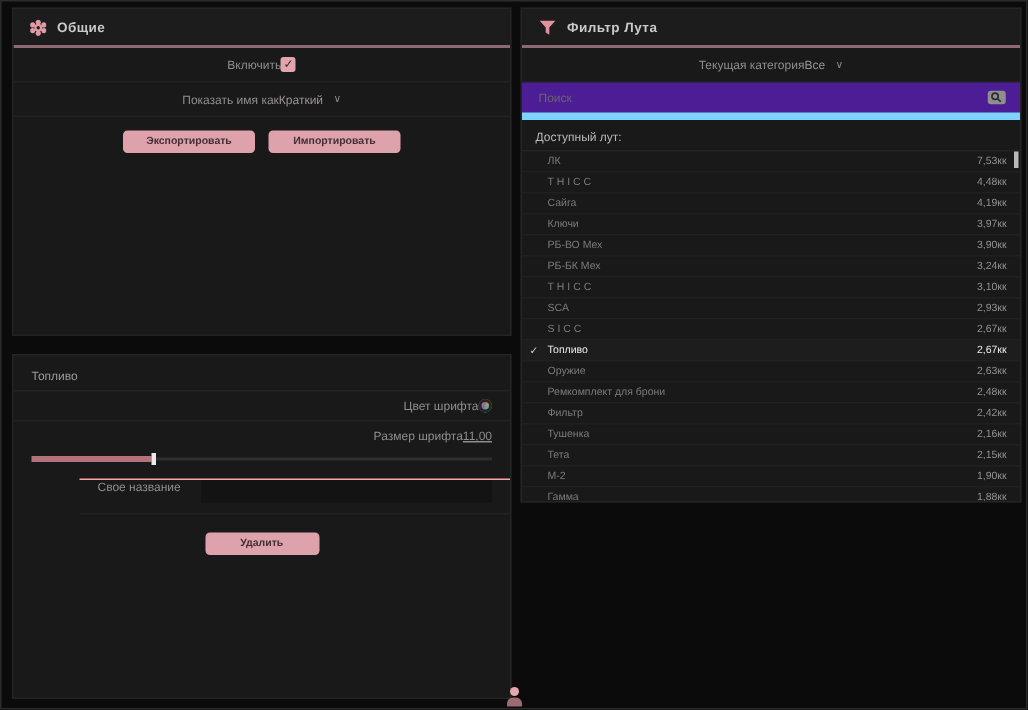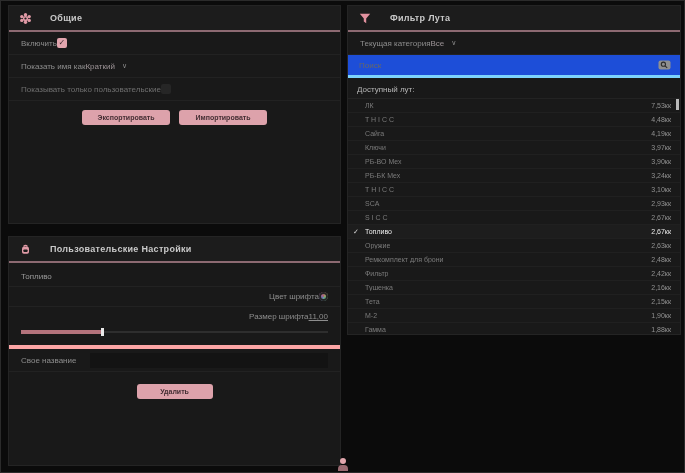--- a/index.html
+++ b/index.html
@@ -7,25 +7,25 @@
     width:685px;height:473px;position:relative;overflow:hidden;
     background:#0b0b0b;
     font-family:"Liberation Sans",sans-serif;
     box-shadow:inset 0 0 0 1px #2b2b2b;
   }
   .panel{position:absolute;background:#191919;border:1px solid #242424;box-sizing:border-box;overflow:hidden;}
   #panel-general{left:8px;top:5px;width:333px;height:219px;}
   #panel-user{left:8px;top:236px;width:333px;height:230px;}
   #panel-loot{left:347px;top:5px;width:334px;height:330px;}
 
-  .panel-header{height:24px;display:flex;align-items:center;gap:19px;padding:0 11px;
+  .panel-header{height:24px;display:flex;align-items:center;gap:7px;padding:0 11px;
     background:#1c1c1c;border-bottom:2px solid #8d6a72;}
   .panel-title{font-size:9px;font-weight:bold;color:#c9c9c9;letter-spacing:.3px;}
 
-  .setting-row{display:flex;justify-content:flex-start;align-items:center;
+  .setting-row{display:flex;justify-content:center;align-items:center;
     padding:0 12px;height:22px;border-bottom:1px solid #222222;}
   .lbl{font-size:8px;color:#8e8e8e;}
   .lbl.dim{color:#6f6f6f;}
 
   .cb{width:10px;height:10px;border-radius:2px;background:#262626;
     font-size:8px;line-height:10px;text-align:center;color:#262626;}
   .cb.checked{background:#e2a5ae;color:#3c2a2e;}
 
   .dd{display:flex;align-items:center;gap:7px;font-size:8px;color:#9c9396;cursor:default;}
   .chev{color:#8a8a8a;font-size:7px;}
@@ -41,27 +41,27 @@
   .color-wheel{width:9px;height:9px;border-radius:50%;
     background:conic-gradient(#a86a6a,#a8a06a,#6aa86f,#6a9ba8,#6d6aa8,#a86aa0,#a86a6a);
     box-shadow:inset 0 0 0 2px #242424;}
   .value-txt{font-size:8px;color:#8d8d8d;text-decoration:underline;}
 
   .slider{position:relative;margin:2px 12px 6px;height:8px;}
   .slider .track{position:absolute;left:0;right:0;top:3px;height:2px;background:#2e2e2e;}
   .slider .fill{position:absolute;left:0;top:2px;height:4px;width:26%;background:#b4737c;}
   .slider .handle{position:absolute;left:26%;top:0;width:3px;height:8px;background:#e9e9e9;}
 
-  .name-row{display:flex;align-items:center;padding:0 12px;height:22px;
-    border-top:4px solid #fca5a5;border-bottom:1px solid #222222;margin-top:9px;}
+  .name-row{display:flex;align-items:flex-start;padding:0 12px;height:22px;
+    border-top:1px solid #fca5a5;border-bottom:1px solid #222222;margin-top:9px;margin-left:44px;}
   .name-input{flex:1;margin-left:14px;height:13px;background:#131313;border:none;outline:none;
     color:#bbbbbb;font-size:8px;font-family:"Liberation Sans",sans-serif;}
 
   .search-row{display:flex;justify-content:space-between;align-items:center;
-    margin:0;padding:0 9px;height:20px;background:#1d4ed8;border-bottom:3px solid #7dd3fc;}
+    margin:0;padding:0 9px;height:20px;background:#4c1d95;border-bottom:5px solid #7dd3fc;}
   .search-input{background:transparent;border:none;outline:none;flex:1;
     color:#bbbbbb;font-size:8px;font-family:"Liberation Sans",sans-serif;}
   .search-input::placeholder{color:#676767;}
 
   .list-label{padding:7px 12px 4px 9px;font-size:8px;color:#b8b8b8;}
 
   .loot-list{position:relative;border-top:1px solid #232323;}
   .loot-row{display:flex;align-items:center;height:13px;padding:0 9px 0 5px;
     border-bottom:1px solid #202020;font-size:7px;}
   .loot-row .check{width:10px;color:#d4d4d4;visibility:hidden;font-size:7px;}
@@ -107,43 +107,29 @@
   </div>
 
   <div class="setting-row">
     <span class="lbl">Показать имя как</span>
     <span class="dd">
       <span>Краткий</span>
       <span class="chev">∨</span>
     </span>
   </div>
 
-  <div class="setting-row">
-    <span class="lbl dim">Показывать только пользовательские</span>
-    <span class="cb"></span>
-  </div>
 
 
   <div class="btn-row">
     <div class="btn">Экспортировать</div>
     <div class="btn">Импортировать</div>
   </div>
 </div>
 
 <div class="panel" id="panel-user">
-  <div class="panel-header">
-    <span class="icon">
-      <svg width="11" height="11" viewBox="0 0 11 11">
-        <path d="M3.5 2.5 q2 -2 4 0" stroke="#e09aa6" stroke-width="1.2" fill="none"></path>
-        <rect x="2" y="2.8" width="7" height="7" rx="1.8" fill="#e09aa6"></rect>
-        <rect x="3.4" y="5.5" width="4.2" height="2.6" rx="0.8" fill="#1c1c1c"></rect>
-      </svg>
-    </span>
-    <span class="panel-title">Пользовательские Настройки</span>
-  </div>
 
   <div class="sub-label">Топливо</div>
 
   <div class="u-row">
     <span class="lbl">Цвет шрифта</span>
     <span class="color-wheel"></span>
   </div>
 
   <div class="u-row">
     <span class="lbl">Размер шрифта</span>

